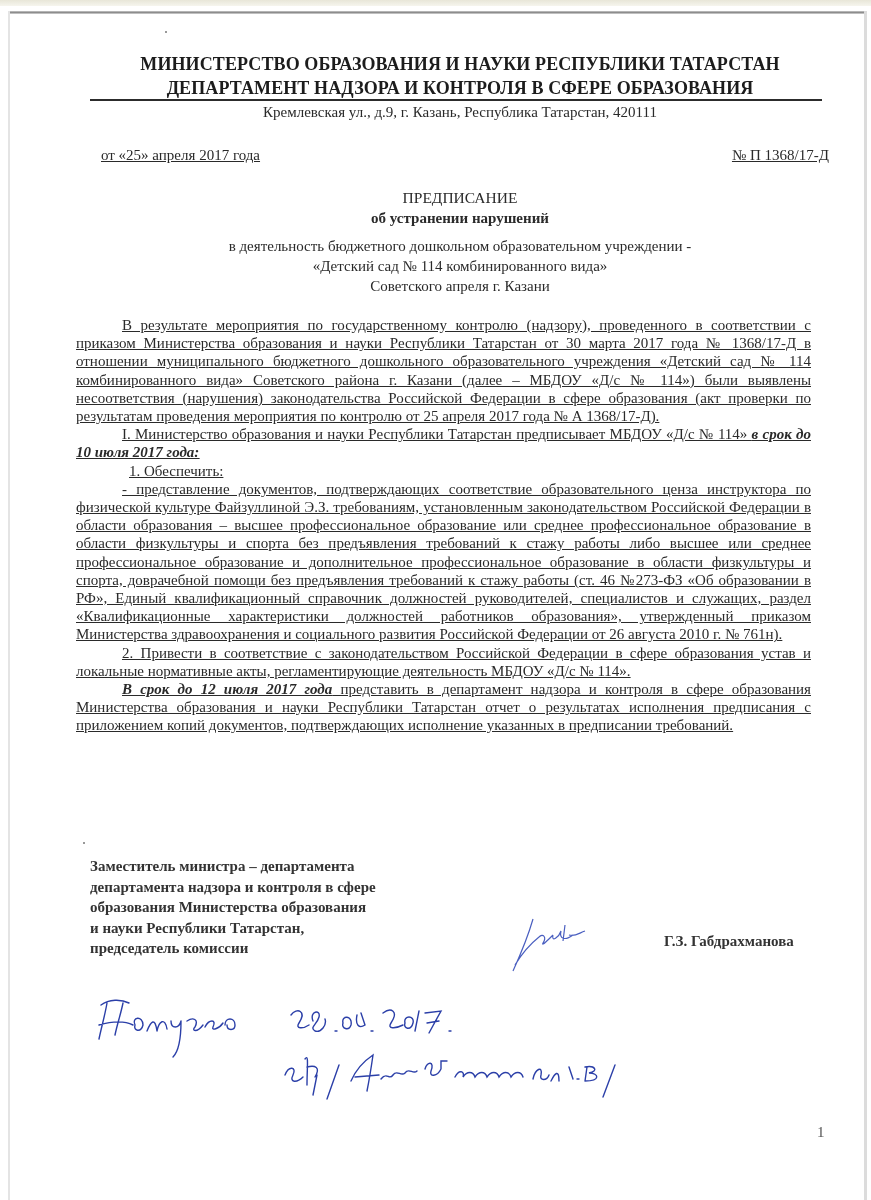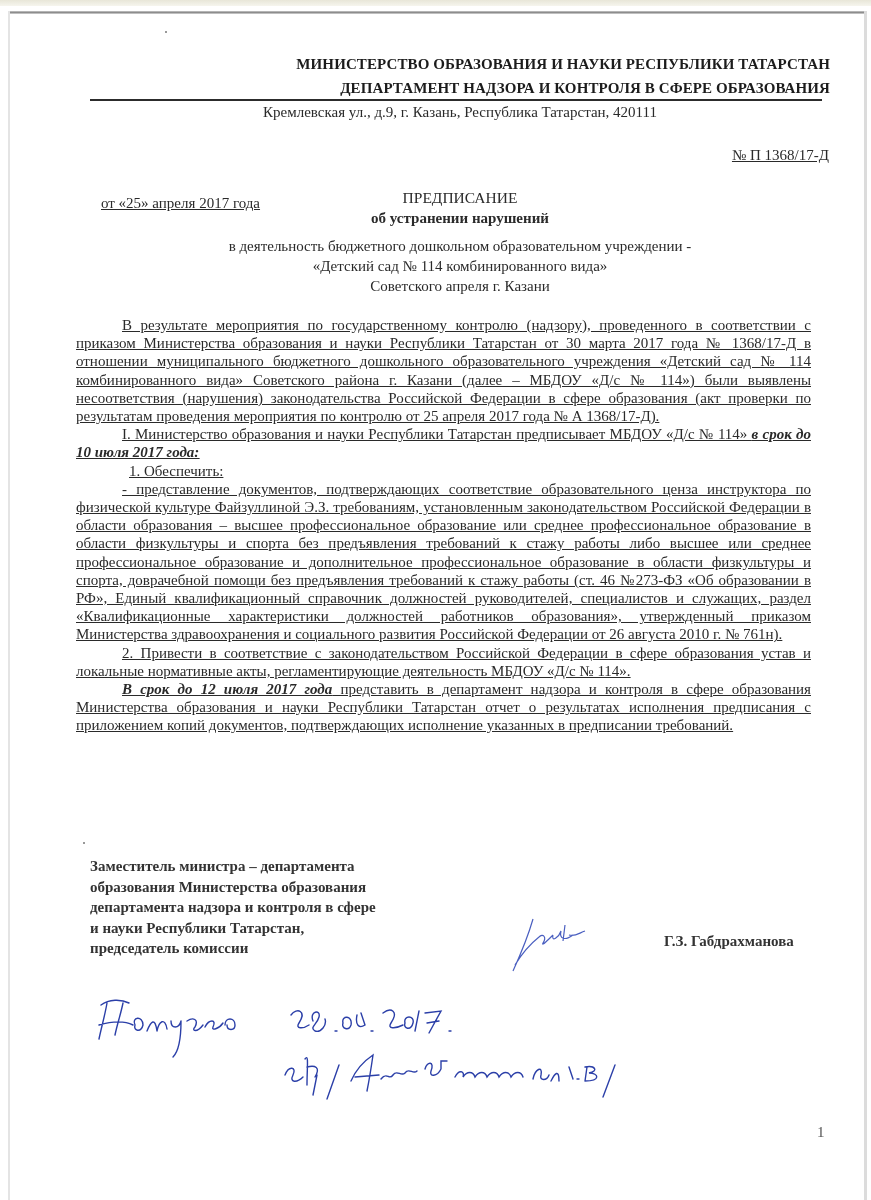--- a/index.html
+++ b/index.html
@@ -24,34 +24,34 @@
   }
   .scan-edge-right {
     position: absolute; left: 864px; top: 11px; width: 3px; height: 1189px;
     background: #dcdcdc;
   }
   .header {
     position: absolute; left: 90px; top: 52px; width: 740px;
     text-align: center;
   }
   .header .h1 {
-    font-weight: bold; font-size: 15px; line-height: 24px;
-    letter-spacing: 0.1px; color: #1c1c1c; text-align: right;
+    font-weight: bold; font-size: 18px; line-height: 24px;
+    letter-spacing: 0.1px; color: #1c1c1c;
   }
   .rule {
     position: absolute; left: 90px; top: 99px; width: 732px; height: 2px;
     background: #2c2c2c;
   }
   .address {
     position: absolute; left: 90px; top: 103px; width: 740px;
     text-align: center; font-size: 15px; line-height: 18px;
   }
   .date {
     position: absolute; left: 101px; top: 147px;
-    font-size: 15px; text-decoration: underline; margin-top: 48px;
+    font-size: 15px; text-decoration: underline;
   }
   .number {
     position: absolute; right: 42px; top: 147px;
     font-size: 15px; text-decoration: underline;
   }
   .title-block {
     position: absolute; left: 90px; top: 188px; width: 740px; text-align: center;
   }
   .title-block .t1 { font-weight: normal; font-size: 15.5px; line-height: 20px; }
   .title-block .t2 { font-weight: bold; font-size: 15px; line-height: 20px; }
@@ -122,22 +122,22 @@
   <p class="indent"><span>I. Министерство образования и науки Республики Татарстан предписывает МБДОУ «Д/с № 114» </span><span class="deadline">в срок до 10 июля 2017 года:</span></p>
   <p class="item-num">1.  Обеспечить:</p>
   <p class="indent">- представление документов, подтверждающих соответствие образовательного ценза инструктора по физической культуре Файзуллиной Э.З. требованиям, установленным законодательством Российской Федерации в области образования – высшее профессиональное образование или среднее профессиональное образование в области физкультуры и спорта без предъявления требований к стажу работы либо высшее или среднее профессиональное образование и дополнительное профессиональное образование в области физкультуры и спорта, доврачебной помощи без предъявления требований к стажу работы (ст. 46 №273-ФЗ «Об образовании в РФ», Единый квалификационный справочник должностей руководителей, специалистов и служащих, раздел «Квалификационные характеристики должностей работников образования», утвержденный приказом Министерства здравоохранения и социального развития Российской Федерации от 26 августа 2010 г. № 761н).</p>
   <p class="indent">2. Привести в соответствие с законодательством Российской Федерации в сфере образования устав и локальные нормативные акты, регламентирующие деятельность МБДОУ «Д/с № 114».</p>
   <p class="indent"><span class="deadline">В срок до 12 июля 2017 года</span><span> представить в департамент надзора и контроля в сфере образования Министерства образования и науки Республики Татарстан отчет о результатах исполнения предписания с приложением копий документов, подтверждающих исполнение указанных в предписании требований.</span></p>
 </div>
 <div class="dot" style="left:83px;top:842px;"></div>
 
 <div class="signer">
   <div>Заместитель министра – департамента</div>
+  <div>департамента надзора и контроля в сфере</div>
   <div>образования Министерства образования</div>
-  <div>департамента надзора и контроля в сфере</div>
   <div>и науки Республики Татарстан,</div>
   <div>председатель комиссии</div>
 </div>
 
 <svg class="signature" viewBox="0 0 90 60">
   <path d="M30 4 C26 18, 20 34, 10 56 M12 50 C18 40, 26 30, 36 22 M36 22 C40 18, 44 22, 40 28 C38 32, 46 24, 50 20 M50 20 C48 28, 56 22, 58 16 M58 16 C56 24, 62 26, 70 20 M62 10 L60 26 M66 20 C72 22, 76 18, 82 16" stroke="#4a5fc0" stroke-width="1.2" fill="none"></path>
 </svg>
 
 <div class="signer-name">Г.З. Габдрахманова</div>
 

